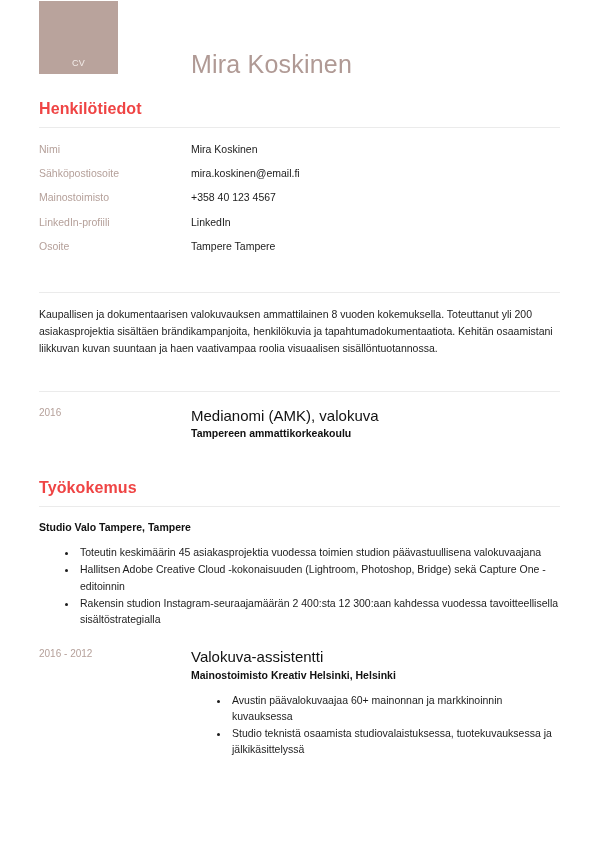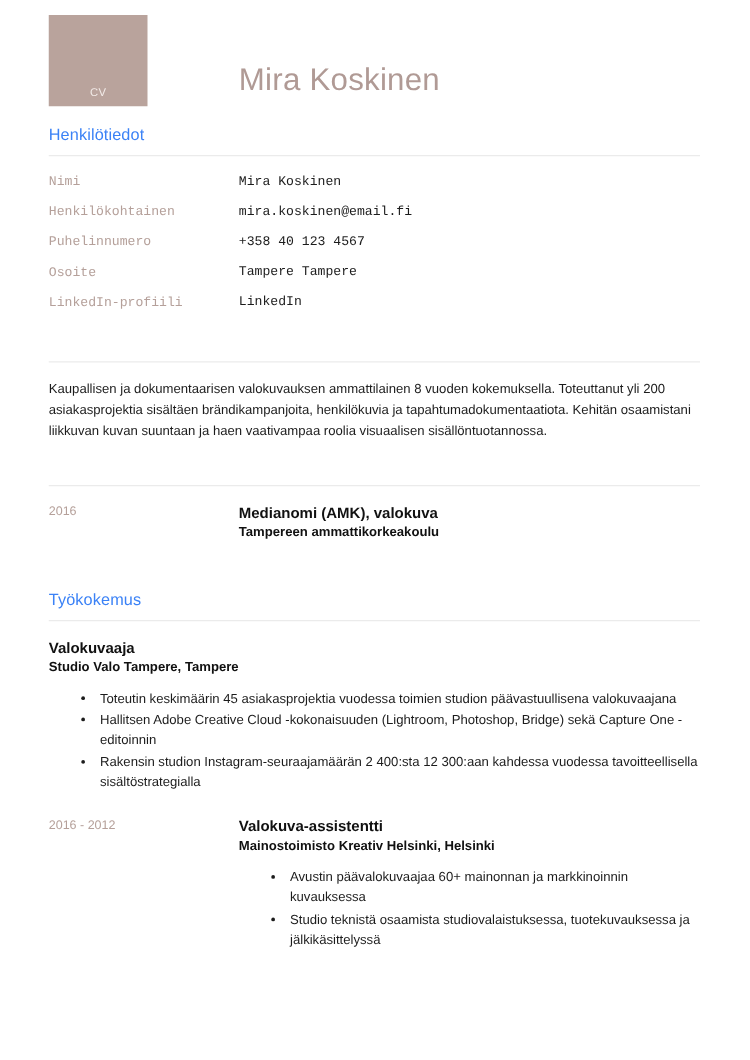--- a/index.html
+++ b/index.html
@@ -25,21 +25,21 @@
   }
 
   
   .header {
     position: relative;
     height: 100px;
   }
   .photo-placeholder {
     position: absolute;
     left: 39px;
-    top: 12px;
+    top: 1px;
     width: 79px;
     height: 73px;
     background: #b9a39c;
     color: #f3ece9;
     font-size: 9px;
     display: flex;
     align-items: flex-end;
     justify-content: center;
     padding-bottom: 6px;
     box-sizing: border-box;
@@ -54,39 +54,38 @@
     color: #b09a95;
     letter-spacing: 0.2px;
     white-space: nowrap;
   }
 
   
   .section {
     padding: 0 40px 0 39px;
   }
   .section-title {
-    font-size: 13px;
-    font-weight: 400;
-    color: #3b82f6;
+    font-size: 16px;
+    font-weight: 700;
+    color: #ef4444;
     margin: 0 0 9px 0;
     letter-spacing: 0.1px;
   }
   .divider {
     height: 1px;
     background: #ebebeb;
     width: 521px;
     margin-bottom: 13px;
   }
 
   
   .row {
     display: flex;
-    align-items: center;
+    align-items: flex-end;
     margin-bottom: 9px;
-    font-family: Liberation Mono, monospace;
   }
   .row-label {
     width: 152px;
     flex: 0 0 152px;
     font-size: 10.5px;
     color: #b5a09a;
     line-height: 1.35;
     padding-top: 1px;
   }
   .row-value {
@@ -116,22 +115,22 @@
     flex: 0 0 152px;
     font-size: 10px;
     color: #b5a09a;
     line-height: 1.4;
     padding-top: 1px;
   }
   .entry-body {
     flex: 1;
   }
   .entry-title {
-    font-size: 12px;
-    font-weight: bold;
+    font-size: 15px;
+    font-weight: normal;
     color: #111111;
     line-height: 1.42;
   }
   .entry-org {
     font-size: 10.5px;
     font-weight: bold;
     color: #111111;
     line-height: 1.42;
   }
   .bullets {
@@ -166,34 +165,34 @@
 
   <div class="section">
     <div class="section-title">Henkilötiedot</div>
     <div class="divider"></div>
 
     <div class="row">
       <div class="row-label">Nimi</div>
       <div class="row-value">Mira Koskinen</div>
     </div>
     <div class="row">
-      <div class="row-label">Henkilökohtainen</div>
+      <div class="row-label">Sähköpostiosoite</div>
       <div class="row-value">mira.koskinen@email.fi</div>
     </div>
     <div class="row">
-      <div class="row-label">Puhelinnumero</div>
+      <div class="row-label">Mainostoimisto</div>
       <div class="row-value">+358 40 123 4567</div>
+    </div>
+    <div class="row">
+      <div class="row-label">LinkedIn-profiili</div>
+      <div class="row-value">LinkedIn</div>
     </div>
     <div class="row">
       <div class="row-label">Osoite</div>
       <div class="row-value">Tampere Tampere</div>
-    </div>
-    <div class="row">
-      <div class="row-label">LinkedIn-profiili</div>
-      <div class="row-value">LinkedIn</div>
     </div>
   </div>
 
   <div class="gap-lg"></div>
 
   <div class="section">
     <div class="divider"></div>
     <p class="summary-text">Kaupallisen ja dokumentaarisen valokuvauksen ammattilainen 8 vuoden kokemuksella. Toteuttanut yli 200 asiakasprojektia sisältäen brändikampanjoita, henkilökuvia ja tapahtumadokumentaatiota. Kehitän osaamistani liikkuvan kuvan suuntaan ja haen vaativampaa roolia visuaalisen sisällöntuotannossa.</p>
   </div>
 
@@ -212,21 +211,20 @@
   </div>
 
   <div class="gap-xl"></div>
 
   <div class="section">
     <div class="section-title">Työkokemus</div>
     <div class="divider"></div>
 
     <div class="entry">
       <div class="entry-body">
-        <div class="entry-title">Valokuvaaja</div>
         <div class="entry-org">Studio Valo Tampere, Tampere</div>
         <ul class="bullets">
           <li>Toteutin keskimäärin 45 asiakasprojektia vuodessa toimien studion päävastuullisena valokuvaajana</li>
           <li>Hallitsen Adobe Creative Cloud -kokonaisuuden (Lightroom, Photoshop, Bridge) sekä Capture One -editoinnin</li>
           <li>Rakensin studion Instagram-seuraajamäärän 2 400:sta 12 300:aan kahdessa vuodessa tavoitteellisella sisältöstrategialla</li>
         </ul>
       </div>
     </div>
 
     <div class="gap-sm"></div>

